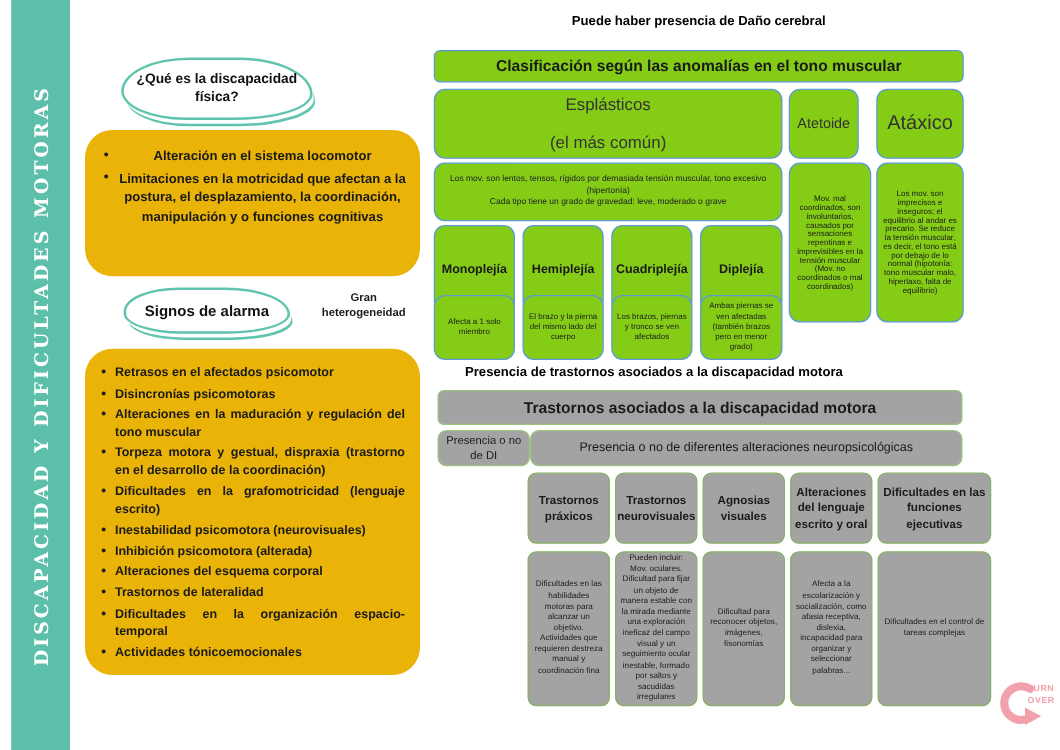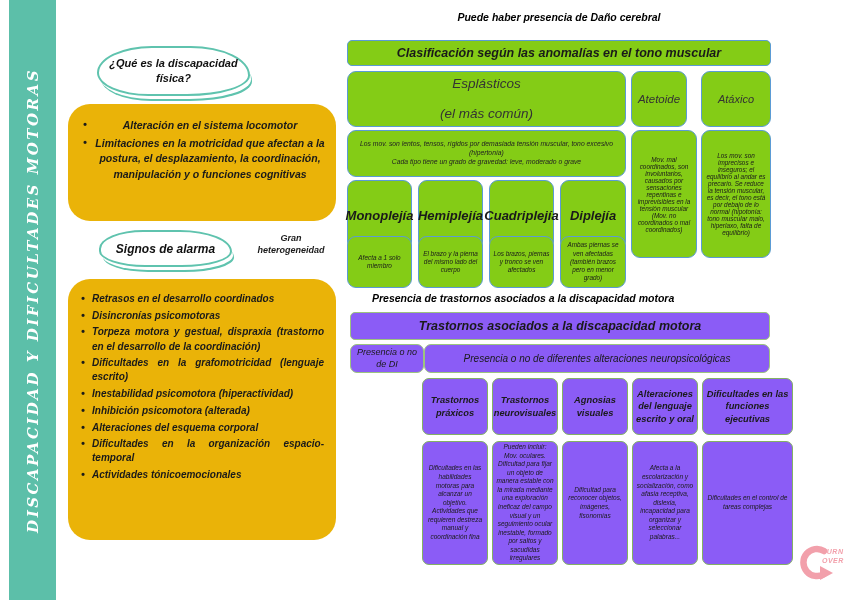--- a/index.html
+++ b/index.html
@@ -1,18 +1,18 @@
 <!DOCTYPE html>
 <html><head>
 <meta charset="utf-8">
 <style>
   html,body{margin:0;padding:0;background:#fff;}
   .page{position:relative;width:848px;height:600px;background:#ffffff;overflow:hidden;
         font-family:"Liberation Sans", sans-serif;color:#1a1a1a;}
-  .abs{position:absolute;box-sizing:border-box;font-style:italic;}
+  .abs{position:absolute;box-sizing:border-box;}
 
   
   .sidebar{left:9px;top:0;width:47px;height:600px;background:#5cbfa9;
            display:flex;align-items:center;justify-content:center;}
   .sidebar-title{writing-mode:vertical-rl;transform:rotate(180deg);
            font-family:"DejaVu Serif", serif;font-weight:bold;color:#ffffff;
            font-size:15px;letter-spacing:2.5px;white-space:nowrap;}
 
   
   .bubble{background:#fff;border:2.5px solid #5fc3ae;display:flex;align-items:center;
@@ -36,33 +36,33 @@
   .left-list li{text-align:justify;font-size:10px;line-height:1.42;margin-bottom:2.5px;padding-right:4px;}
 
   
   .note{font-weight:bold;font-size:10.5px;color:#000;}
   .brain-note{left:347px;top:11px;width:424px;text-align:center;}
   .bluebox{background:#84cc16;border:1.8px solid #5b9bd5;border-radius:9px;display:flex;
            flex-direction:column;align-items:center;justify-content:center;text-align:center;}
   .cls-title{left:347px;top:40px;width:424px;height:26px;font-weight:bold;font-size:12.5px;border-radius:5px;}
   .spastic-box{left:347px;top:71px;width:279px;height:56px;font-size:13.5px;color:#333;line-height:1.3;gap:12px;}
   .athetoid-box{left:631px;top:71px;width:56px;height:56px;font-size:11.5px;color:#333;}
-  .ataxic-box{left:701px;top:71px;width:70px;height:56px;font-size:11px;color:#333;}
+  .ataxic-box{left:701px;top:71px;width:70px;height:56px;font-size:16px;color:#333;}
   .tiny{font-size:6.8px;line-height:1.3;color:#222;}
   .spastic-desc{left:347px;top:130px;width:279px;height:47px;padding:2px 6px;}
   .athetoid-desc{left:631px;top:130px;width:66px;height:128px;padding:2px 3px;font-size:6.4px;}
   .ataxic-desc{left:701px;top:130px;width:70px;height:128px;padding:2px 3px;font-size:6.4px;}
-  .subtype{font-weight:bold;font-size:13px;height:70px;top:180px;text-align:right;}
+  .subtype{font-weight:bold;font-size:10px;height:70px;top:180px;text-align:right;}
   .subdesc{top:236px;height:52px;font-size:6.4px;line-height:1.3;padding:2px 3px;}
   .st1{left:347px;width:65px;} .st2{left:418px;width:65px;}
   .st3{left:489px;width:65px;} .st4{left:560px;width:66px;}
 
   
   .assoc-note{left:372px;top:292px;white-space:nowrap;}
-  .greenbox{background:#8b5cf6;border:1.8px solid #84b164;border-radius:7px;display:flex;
+  .greenbox{background:#a3a3a3;border:1.8px solid #84b164;border-radius:7px;display:flex;
             flex-direction:column;align-items:center;justify-content:center;text-align:center;}
   .assoc-title{left:350px;top:312px;width:420px;height:28px;font-weight:bold;font-size:12.5px;border-radius:5px;border-color:#9cc47f;}
   .di-box{left:350px;top:344px;width:74px;height:29px;font-size:9px;line-height:1.25;border-color:#9cc47f;}
   .neuro-box{left:424px;top:344px;width:346px;height:29px;font-size:10px;border-color:#9cc47f;}
   .colhead{top:378px;height:57px;font-weight:bold;font-size:9.3px;line-height:1.3;padding:2px;}
   .coldesc{top:441px;height:124px;font-size:6.5px;line-height:1.32;padding:3px;}
   .c1{left:422px;width:66px;} .c2{left:492px;width:66px;} .c3{left:562px;width:66px;}
   .c4{left:632px;width:66px;} .c5{left:702px;width:91px;}
 
   
@@ -91,27 +91,29 @@
     </ul>
   </div>
 
   <div class="abs bubble bubble-alarm">
     <span>Signos de alarma</span>
   </div>
   <div class="abs heterogeneity">Gran heterogeneidad</div>
 
   <div class="abs mintbox alarm-box">
     <ul class="left-list">
-      <li>Retrasos en el desarrollo coordinados</li>
+      <li>Retrasos en el afectados psicomotor</li>
       <li>Disincronías psicomotoras</li>
+      <li>Alteraciones en la maduración y regulación del tono muscular</li>
       <li>Torpeza motora y gestual, dispraxia (trastorno en el desarrollo de la coordinación)</li>
       <li>Dificultades en la grafomotricidad (lenguaje escrito)</li>
-      <li>Inestabilidad psicomotora (hiperactividad)</li>
+      <li>Inestabilidad psicomotora (neurovisuales)</li>
       <li>Inhibición psicomotora (alterada)</li>
       <li>Alteraciones del esquema corporal</li>
+      <li>Trastornos de lateralidad</li>
       <li>Dificultades en la organización espacio-temporal</li>
       <li>Actividades tónicoemocionales</li>
     </ul>
   </div>
 
   <div class="abs note brain-note">Puede haber presencia de Daño cerebral</div>
 
   <div class="abs bluebox cls-title">
     <span>Clasificación según las anomalías en el tono muscular</span>
   </div>

